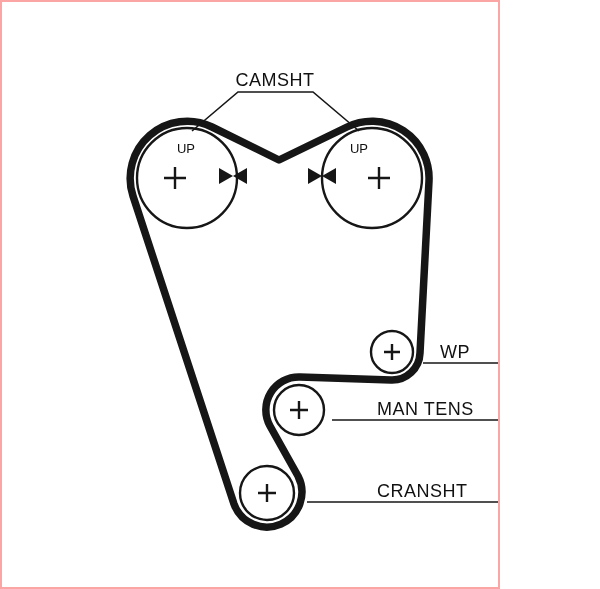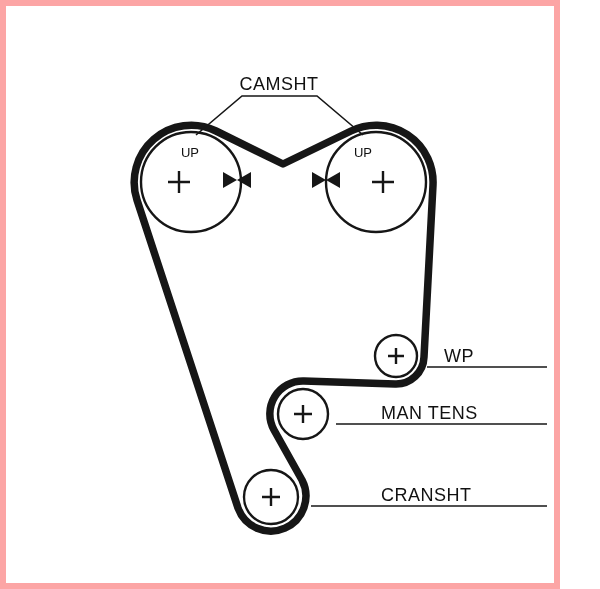--- a/index.html
+++ b/index.html
@@ -1,20 +1,20 @@
 <!DOCTYPE html>
 <html><head>
 <meta charset="utf-8">
 <style>
   html, body { margin: 0; padding: 0; background: #ffffff; }
   .frame {
-    width: 560px; height: 589px;
+    width: 500px; height: 589px;
     box-sizing: border-box;
     background: #ffffff;
-    border: 6px solid #fca5a5;
+    border: 2px solid #fca5a5;
     position: relative;
     overflow: hidden;
   }
   svg { display: block; }
   .belt {
     fill: none;
     stroke: #161616;
     stroke-width: 7.5;
     stroke-linejoin: round;
     stroke-linecap: round;

